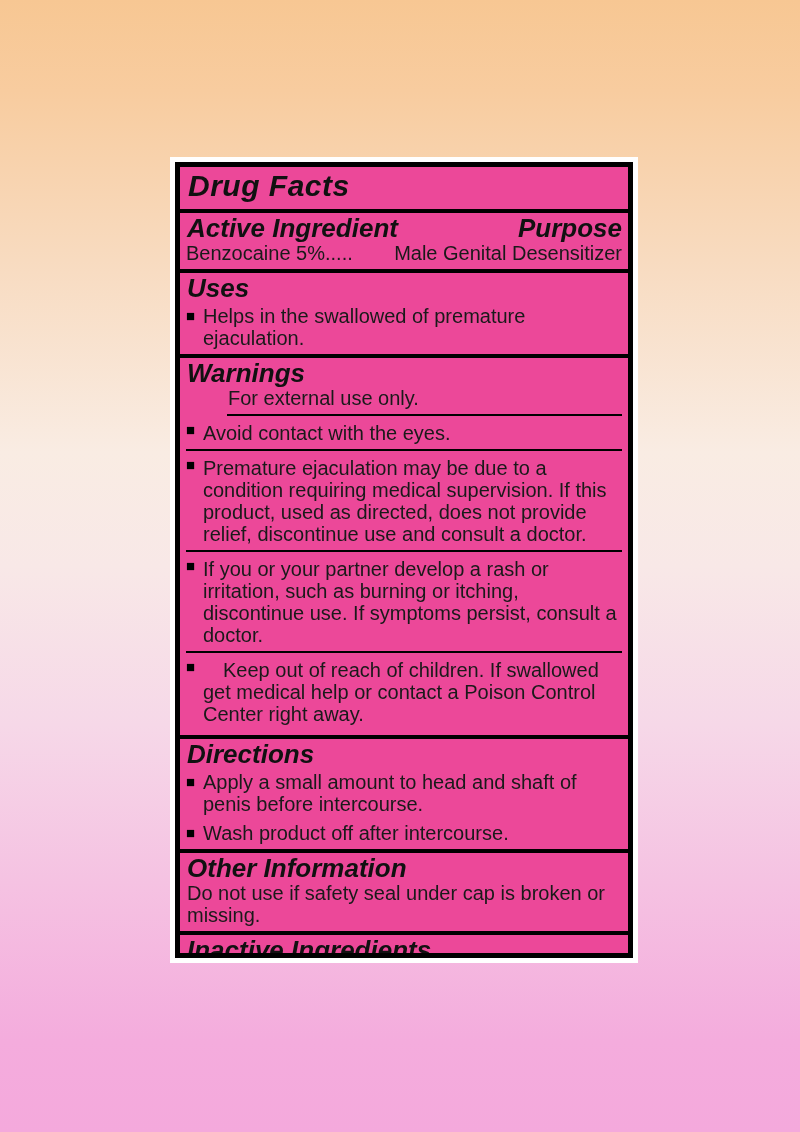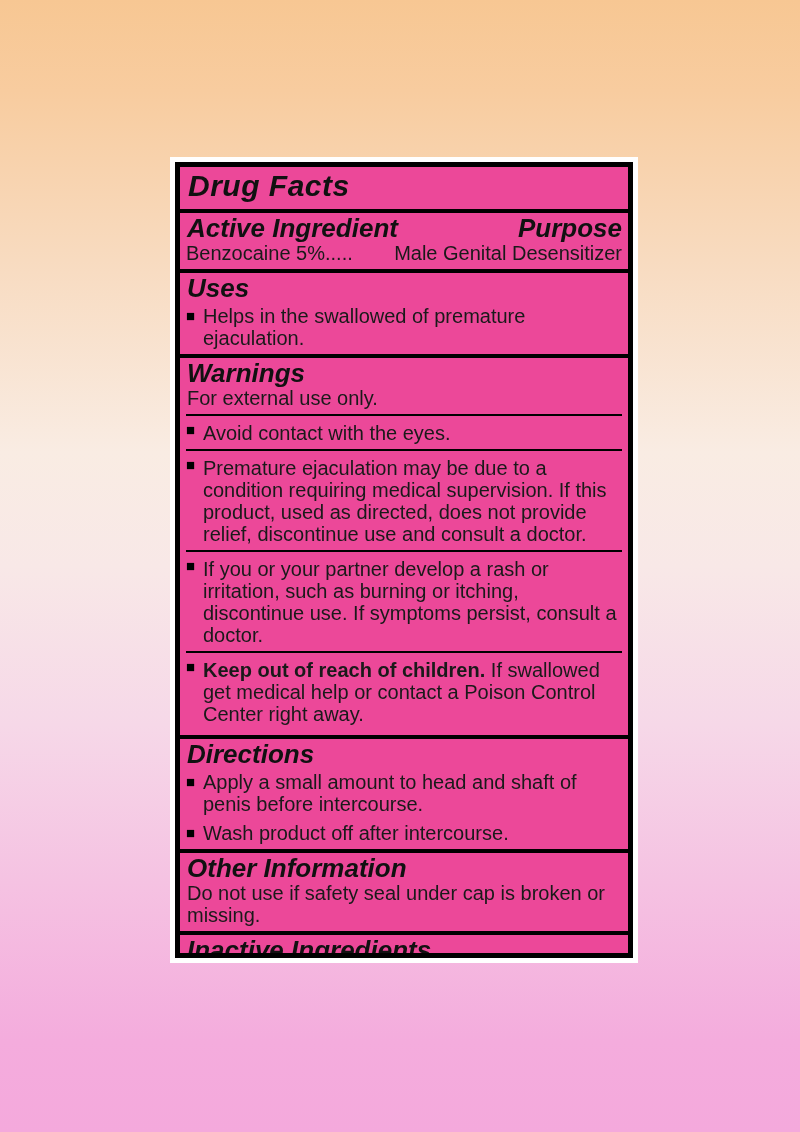--- a/index.html
+++ b/index.html
@@ -78,23 +78,23 @@
     font-size: 15px;
     line-height: 20px;
     color: #000;
     font-style: normal;
   }
 
   
   .w-item { padding-bottom: 5px; }
   .w-item.divided { border-bottom: 2px solid #000000; }
   .w-item + .w-item { padding-top: 3px; }
-  .warn-intro { padding-left: 1px; }
+  .warn-intro { padding-left: 1px; margin-left: 41px; }
 
-  .keep-bold { font-weight: bold; }
+  .keep-bold { font-weight: normal; margin-left: 20px; }
 
   .dir-item + .dir-item { margin-top: 7px; }
 
   .plain-para { padding-left: 1px; }
 </style>
 </head>
 <body>
 
 <div class="label-frame">
   <div class="label-inner">

